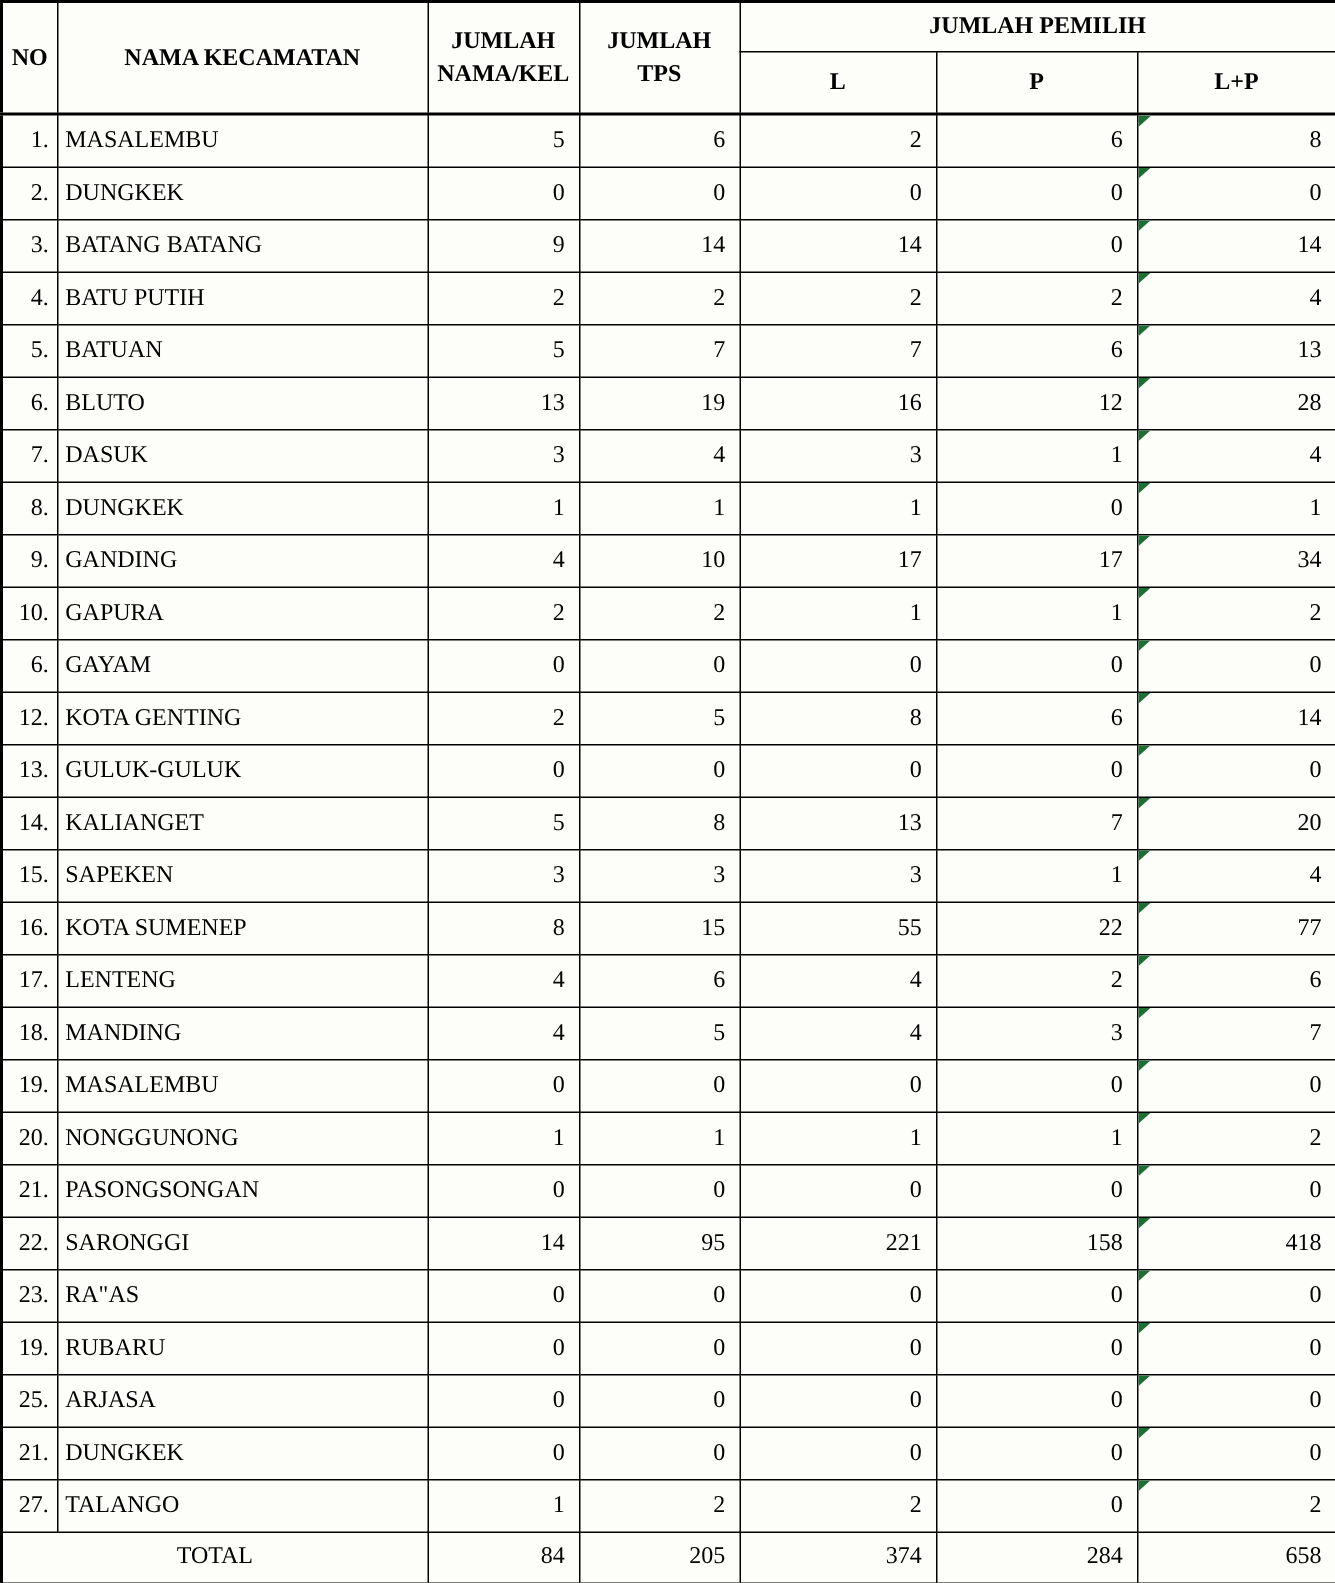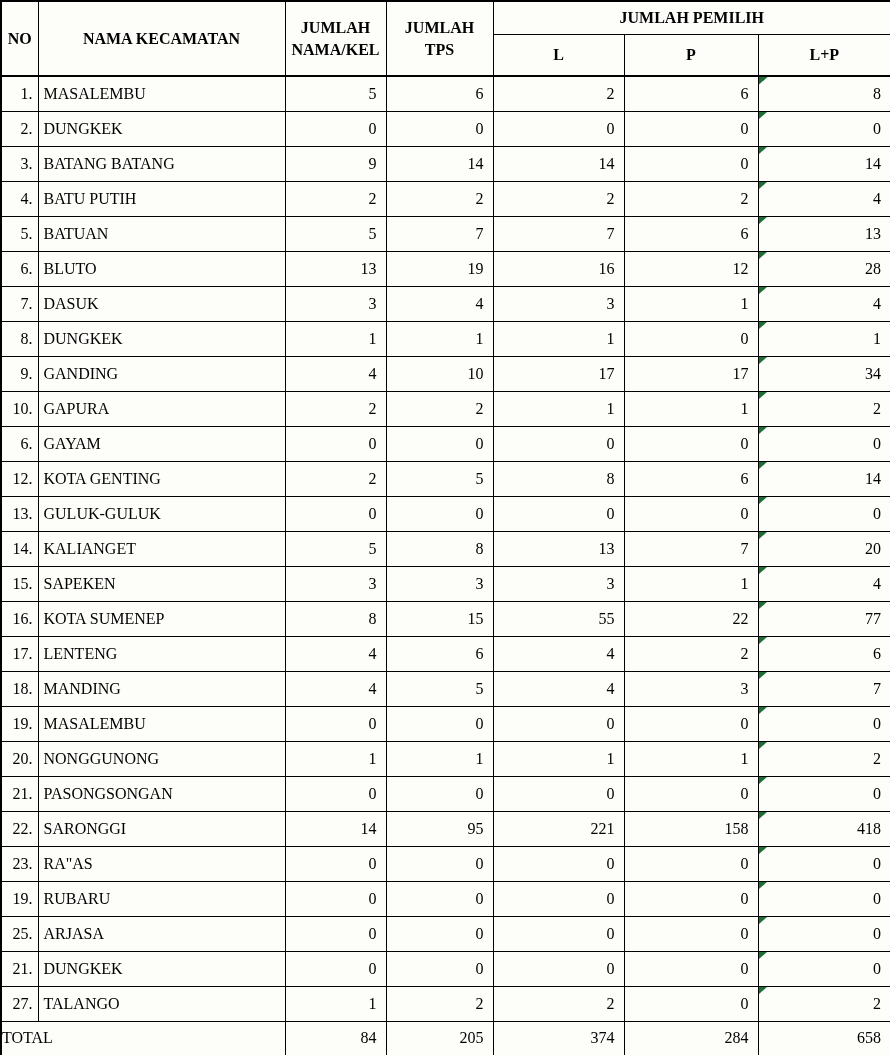--- a/index.html
+++ b/index.html
@@ -54,21 +54,21 @@
   }
   .tri {
     position: absolute;
     top: 0;
     left: 0;
     width: 9px;
     height: 8px;
     clip-path: polygon(0 0, 100% 0, 0 100%);
   }
   td.total-label {
-    text-align: left;
+    text-align: center;
   }
 </style>
 </head>
 <body>
 
 <table class="main">
   <colgroup>
     <col style="width:37px">
     <col style="width:247px">
     <col style="width:101px">

